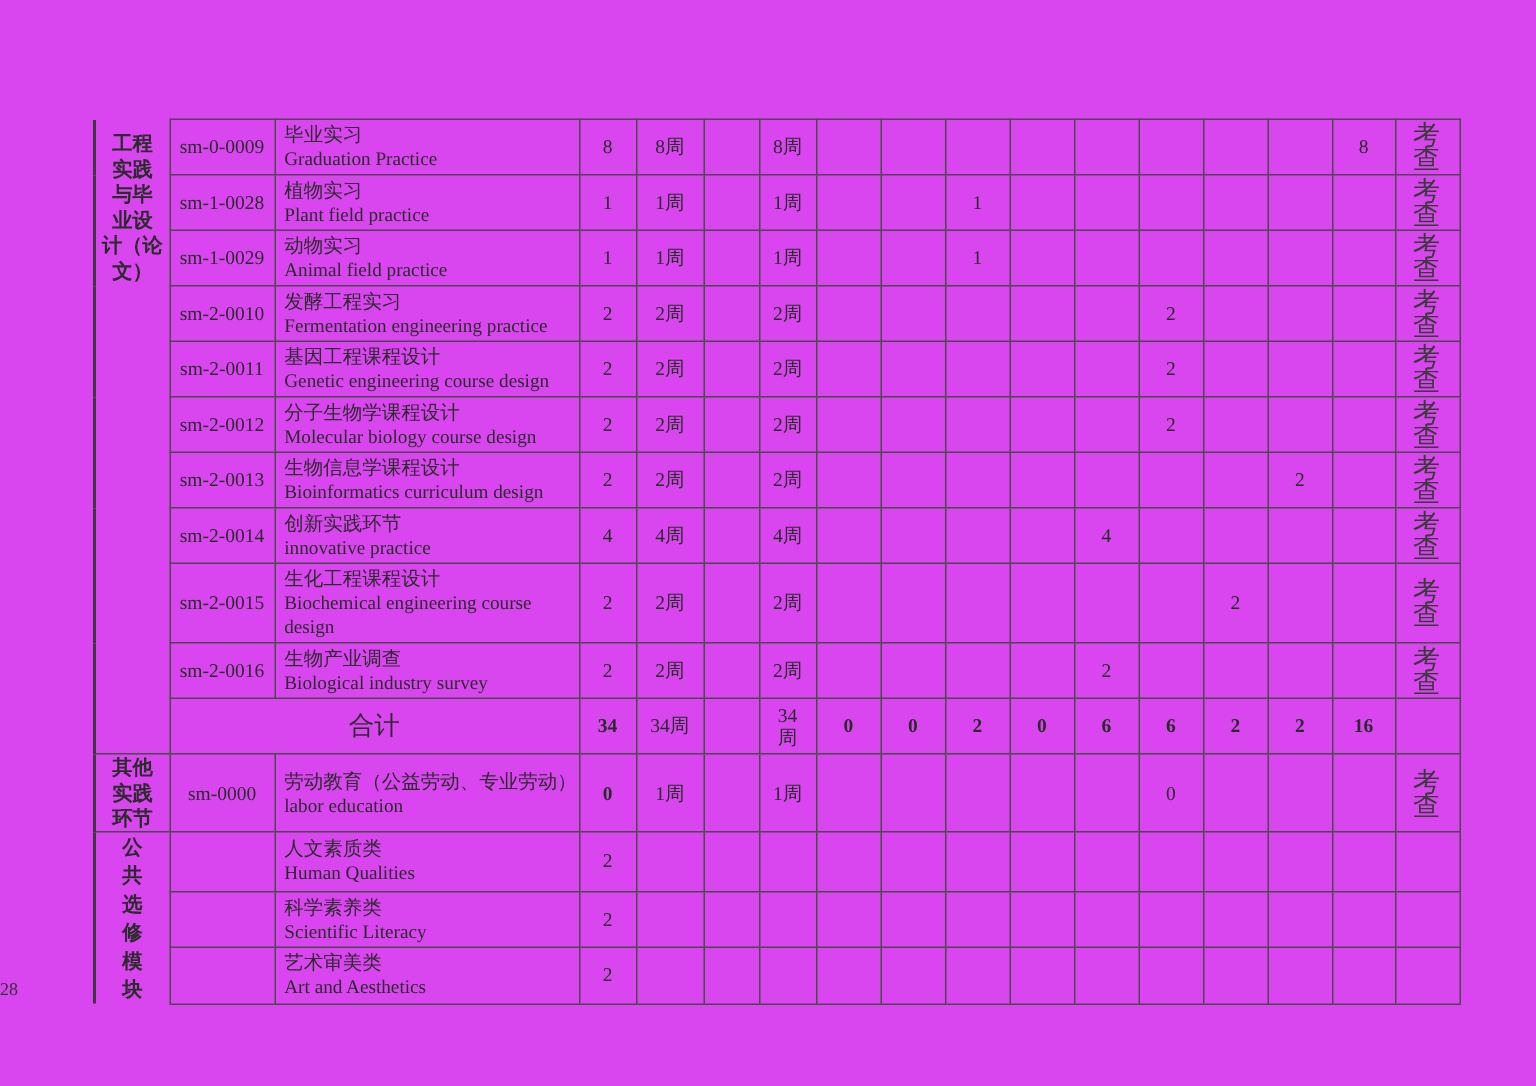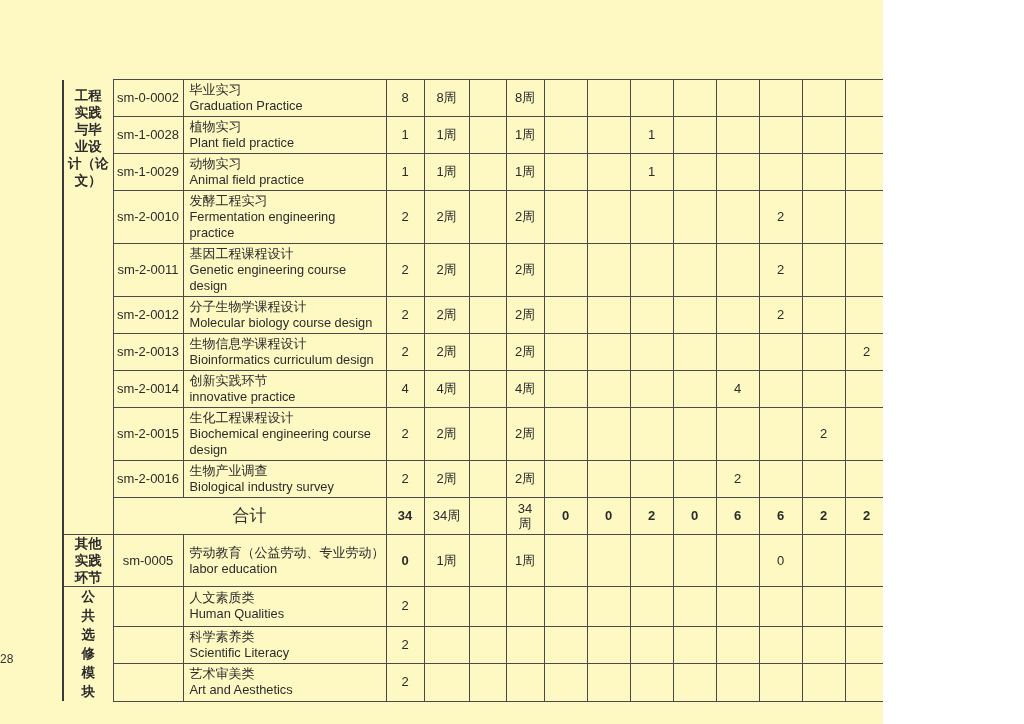--- a/index.html
+++ b/index.html
@@ -1,19 +1,19 @@
 <!DOCTYPE html>
 <html><head>
 <meta charset="utf-8">
 <style>
   * { box-sizing: border-box; }
   html,body { margin:0; padding:0; background:#ffffff; }
   .page {
-    width:883px; height:724px; position:relative; background:#fef9c3;
-    font-family:Liberation Sans, sans-serif; color:#2b2b2b;
+    width:1024px; height:724px; position:relative; background:#d946ef;
+    font-family:Liberation Serif, serif; color:#2b2b2b;
     overflow:hidden;
   }
   table.curriculum {
     position:absolute; left:62px; top:79px; width:908px;
     border-collapse:collapse; table-layout:fixed;
   }
   td {
     border:1px solid #4a4a4a; text-align:center; vertical-align:middle;
     font-size:13px; line-height:16px; padding:1px 2px; overflow:hidden;
     color:#2b2b2b;
@@ -61,21 +61,21 @@
     <tbody id="tbody">
         <tr style="height: 37px;">
           <td class="cat cat-0" rowspan="11">
             <div>工程</div>
             <div>实践</div>
             <div>与毕</div>
             <div>业设</div>
             <div>计（论</div>
             <div>文）</div>
           </td>
-          <td class="code">sm-0-0002</td>
+          <td class="code">sm-0-0009</td>
           <td class="name">
             <span class="zh">毕业实习</span>
             <span class="en">Graduation Practice</span>
           </td>
           <td class="num">8</td>
           <td class="num">8周</td>
           <td class="num"></td>
           <td class="num">8周</td>
           <td class="num"></td>
           <td class="num"></td>
@@ -293,21 +293,21 @@
           <td class="num bold">2</td>
           <td class="num bold">16</td>
           <td class="exam"></td>
         </tr>
         <tr style="height: 48px;">
           <td class="cat cat-1" rowspan="1">
             <div>其他</div>
             <div>实践</div>
             <div>环节</div>
           </td>
-          <td class="code">sm-0005</td>
+          <td class="code">sm-0000</td>
           <td class="name">
             <span class="zh">劳动教育（公益劳动、专业劳动）</span>
             <span class="en">labor education</span>
           </td>
           <td class="num bold">0</td>
           <td class="num">1周</td>
           <td class="num"></td>
           <td class="num">1周</td>
           <td class="num"></td>
           <td class="num"></td>

